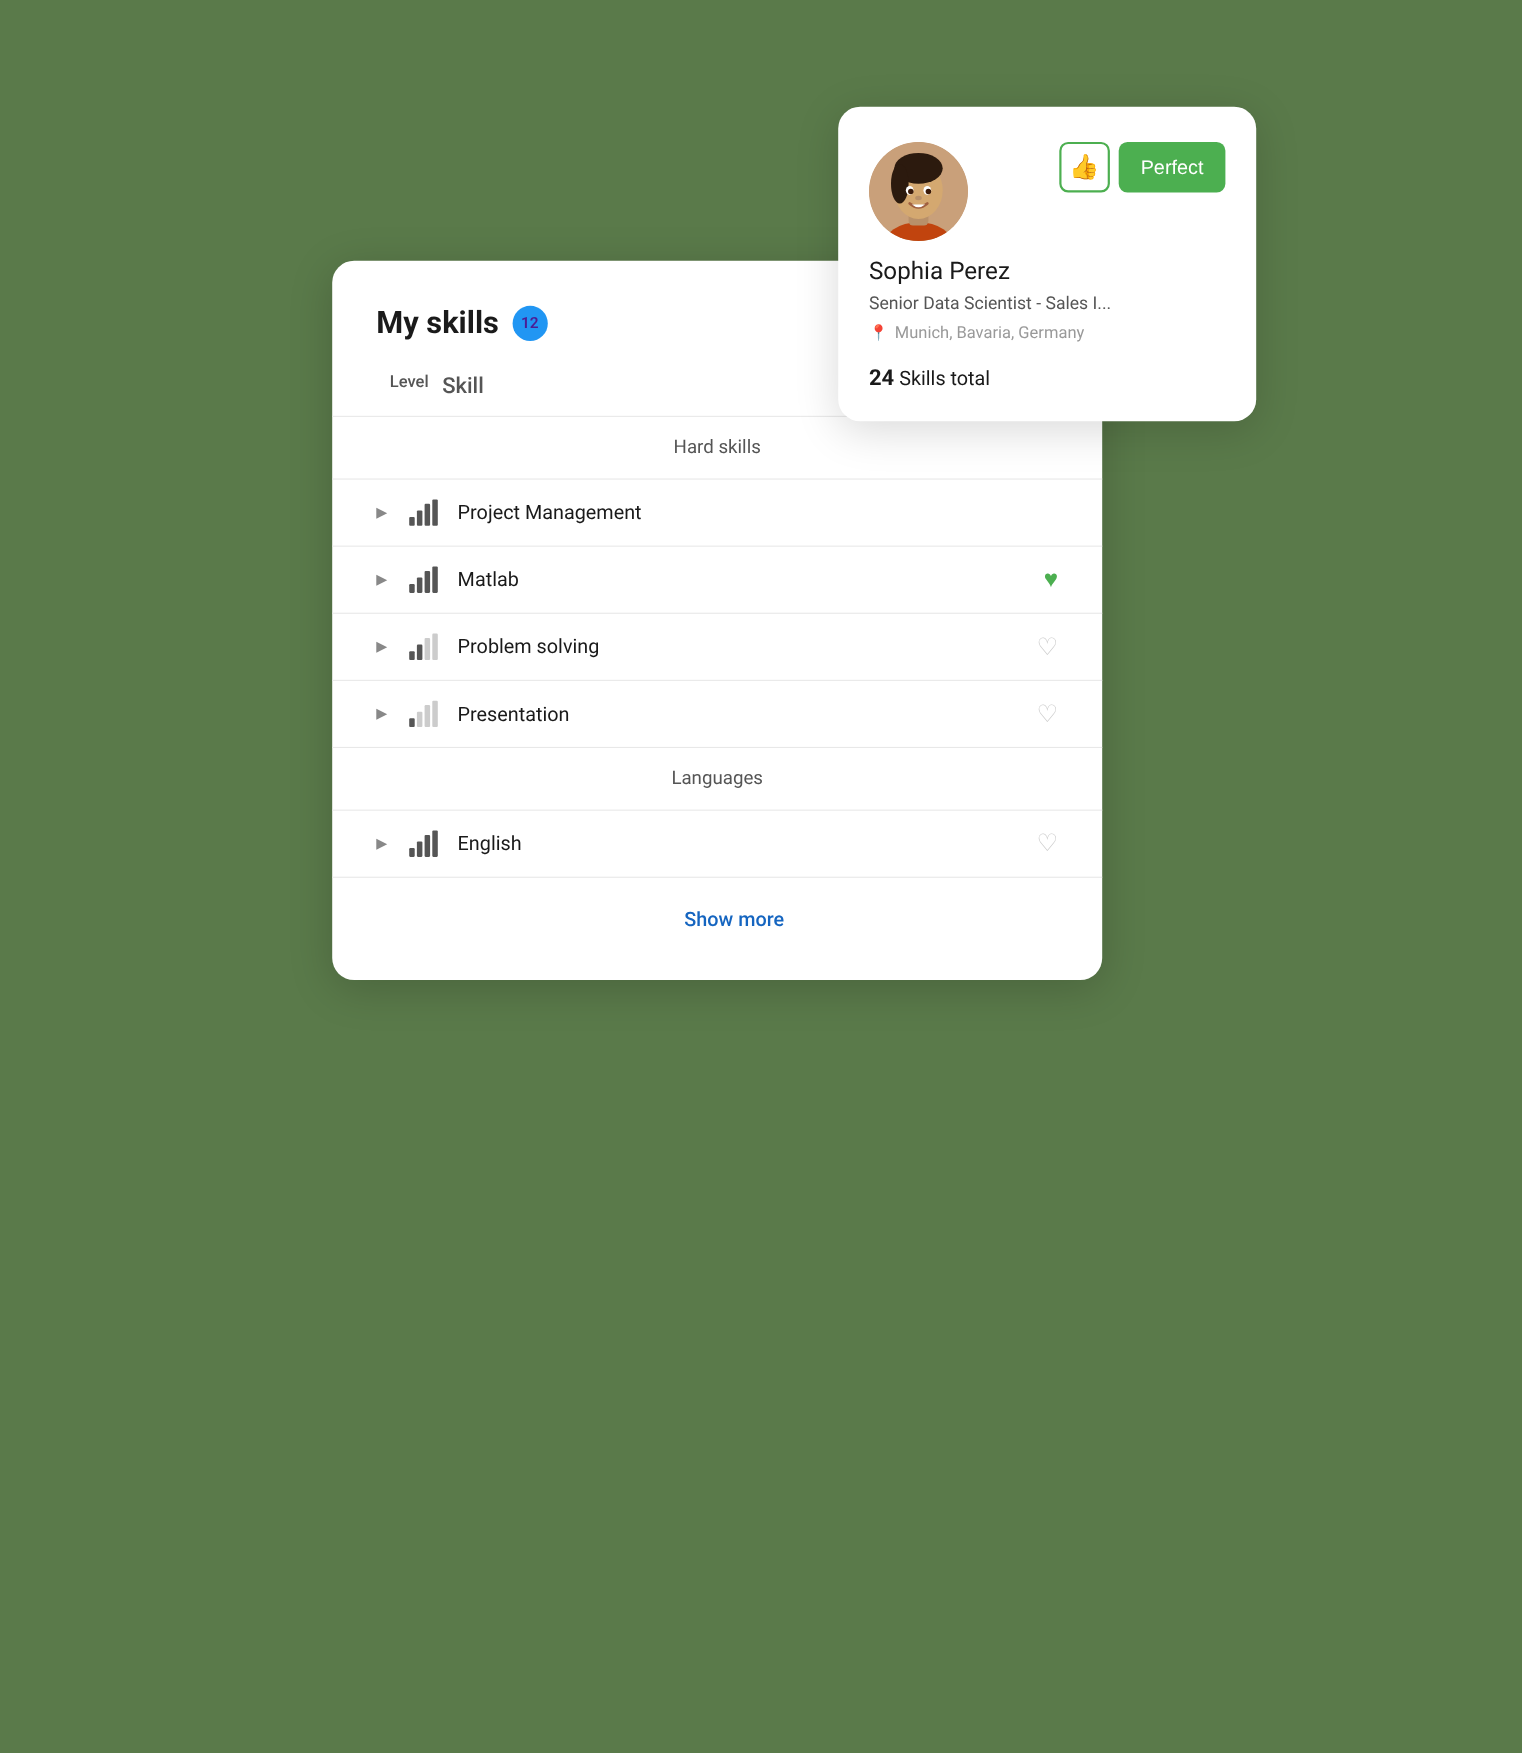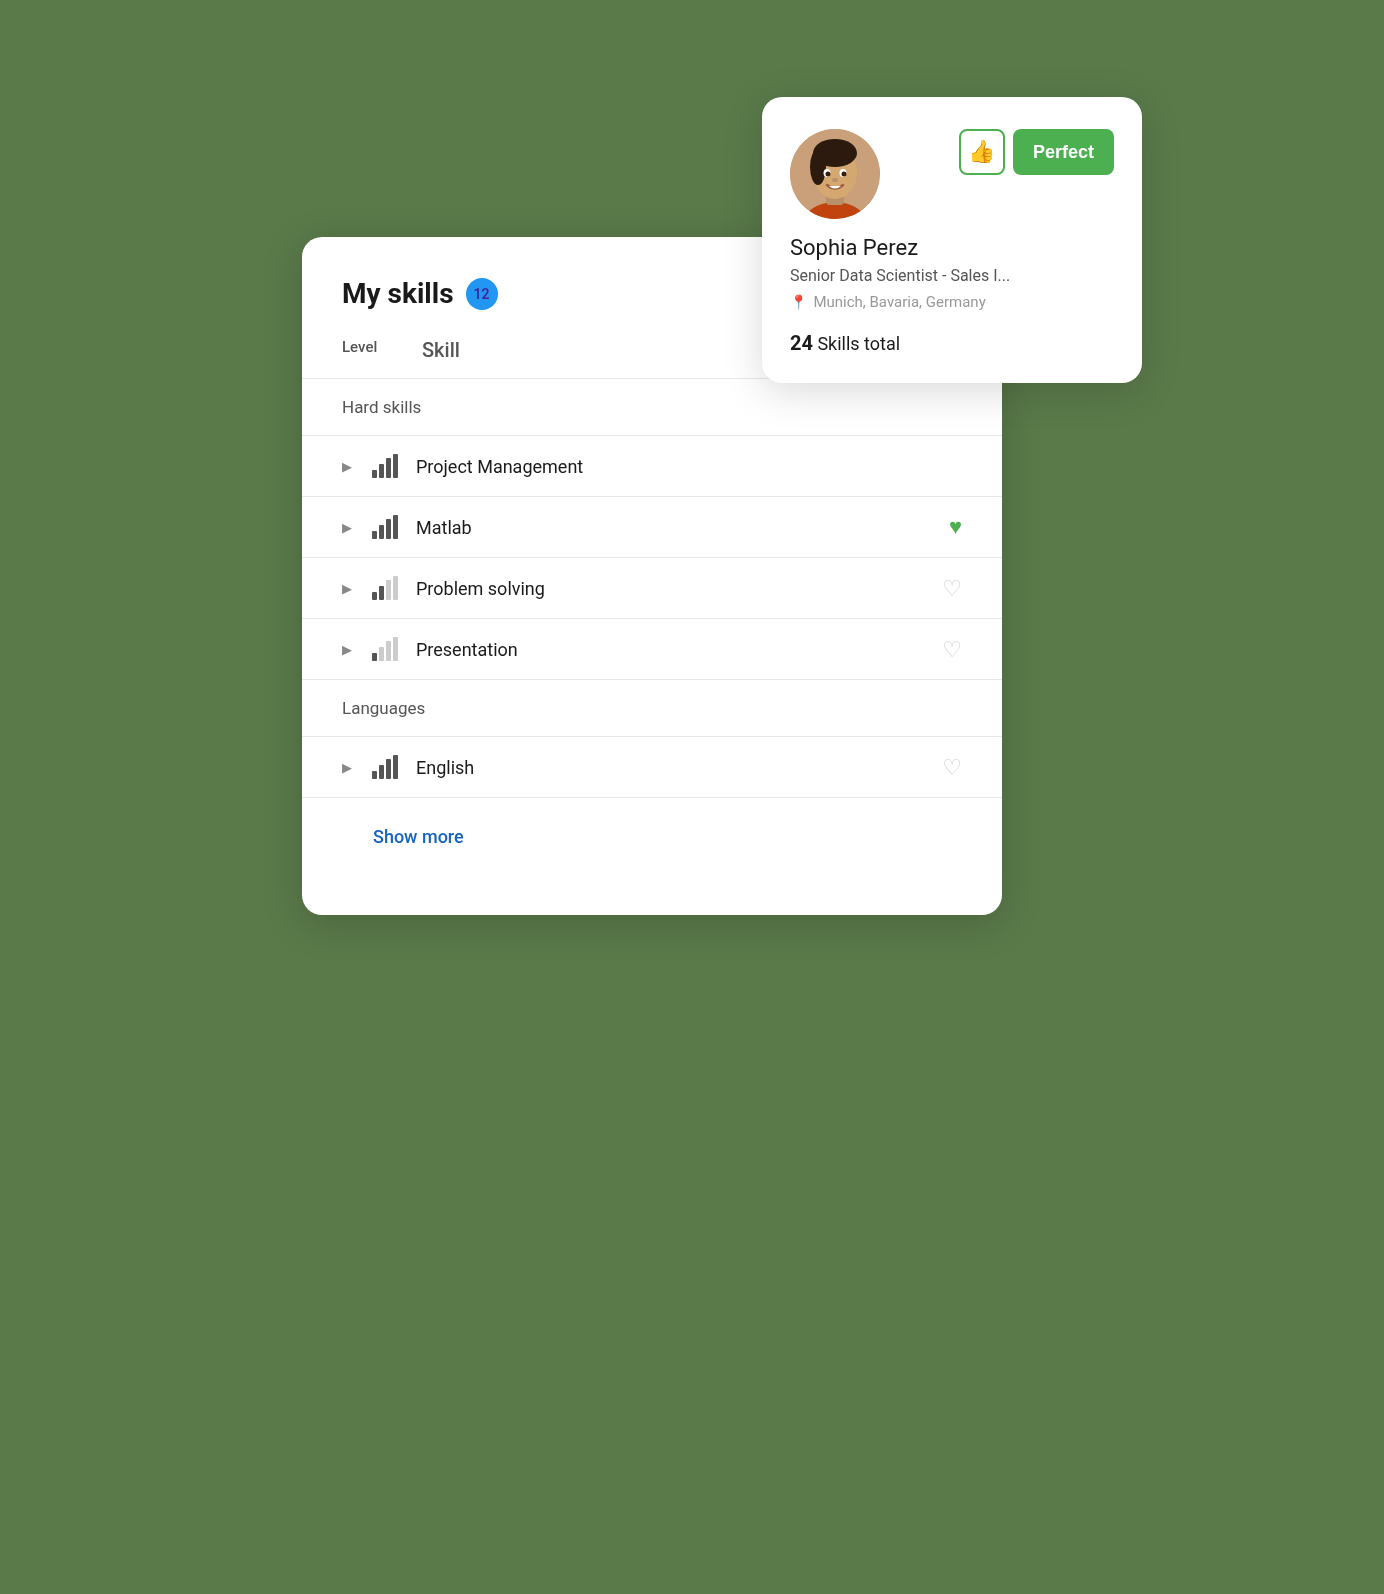--- a/index.html
+++ b/index.html
@@ -22,23 +22,24 @@
     }
 
     
     .skills-card {
       position: absolute;
       top: 140px;
       left: 0;
       width: 700px;
       background: #fff;
       border-radius: 20px;
-      padding: 40px 0 60px 0;
+      padding: 40px 0 36px 0;
       box-shadow: 0 8px 40px rgba(0,0,0,0.18);
       z-index: 1;
+      text-align: center;
     }
 
     .skills-header {
       display: flex;
       align-items: center;
       gap: 12px;
       padding: 0 40px 28px 40px;
     }
 
     .skills-title {
@@ -55,21 +56,20 @@
       height: 32px;
       display: flex;
       align-items: center;
       justify-content: center;
       font-size: 14px;
       font-weight: 600;
     }
 
     .skills-table-header {
       display: flex;
-      gap: 20px;
       padding: 0 40px 16px 40px;
       border-bottom: 1px solid #e8e8e8;
     }
 
     .col-level {
       font-size: 15px;
       color: #555;
       font-weight: 500;
       width: 60px;
     }
@@ -231,21 +231,21 @@
       font-size: 22px;
     }
 
     .perfect-btn {
       background: #4CAF50;
       color: #fff;
       border: none;
       border-radius: 8px;
       padding: 10px 20px;
       font-size: 18px;
-      font-weight: 700;
+      font-weight: 400;
       cursor: pointer;
       height: 46px;
     }
 
     .profile-name {
       font-size: 22px;
       font-weight: 400;
       color: #1a1a1a;
       margin-bottom: 6px;
     }

